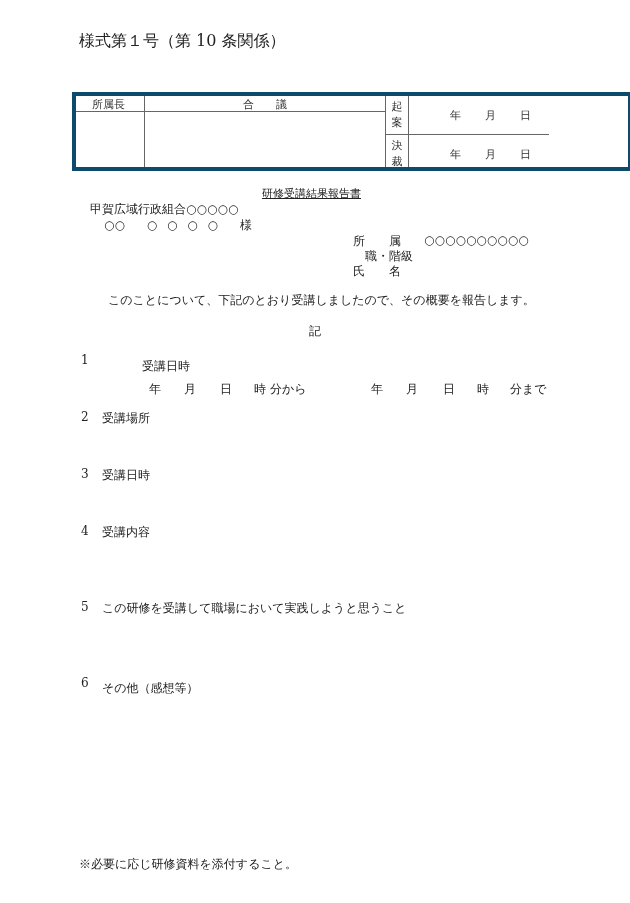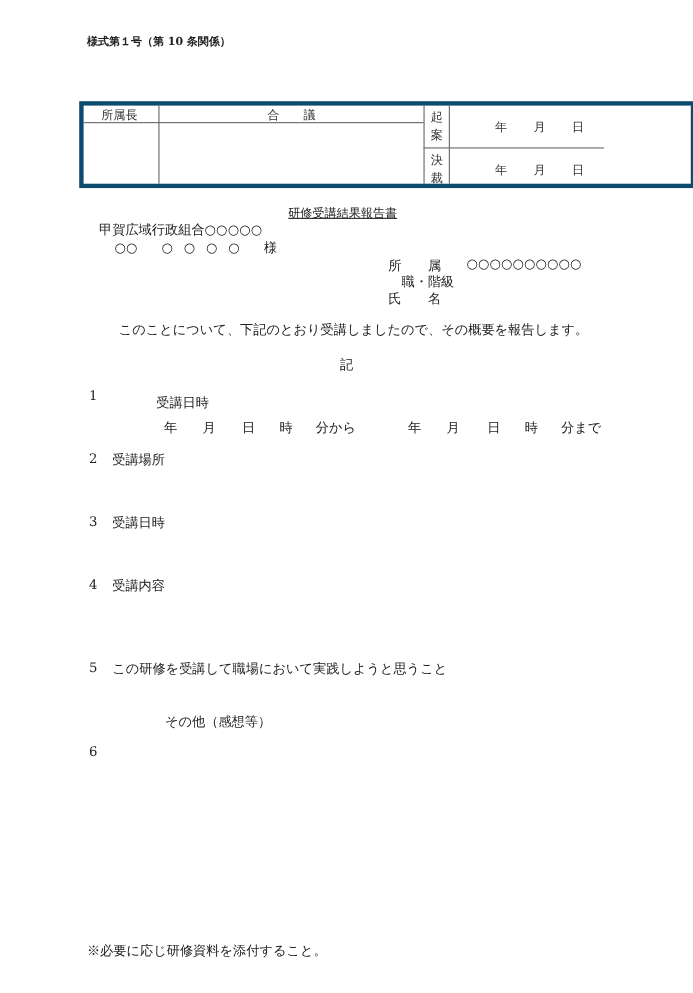--- a/index.html
+++ b/index.html
@@ -25,21 +25,21 @@
   .approval .cell-text { position: absolute; font-size: 11px; color: #333; }
   .vert { font-size: 11px; line-height: 16px; width: 14px; text-align: center; }
 
   .title { font-size: 11px; }
   .label { font-size: 12px; }
   .dates span { display: inline-block; }
 </style>
 </head>
 <body>
 
-<div class="abs" style="left:79px; top:31px; font-size:10px;font-weight:bold;">様式第１号（第 10 条関係）</div>
+<div class="abs" style="left:79px; top:31px; font-size:16px;">様式第１号（第 10 条関係）</div>
 
 <div class="approval">
   <div class="vline" style="left:68px;"></div>
   <div class="vline" style="left:309px;"></div>
   <div class="vline" style="left:332px;"></div>
   <div class="hline" style="left:0; width:309px; top:15px;"></div>
   <div class="hline" style="left:309px; width:164px; top:38px;"></div>
 
   <div class="cell-text" style="left:16px; top:1px;">所属長</div>
   <div class="cell-text" style="left:167px; top:1px;">合　　議</div>
@@ -77,36 +77,36 @@
 <div class="abs label" style="left:309px; top:323px;">記</div>
 
 <div class="abs label" style="left:81px; top:353px;">1</div>
 <div class="abs label" style="left:102px; top:358px;margin-left:40px;">受講日時</div>
 
 <div class="abs label dates" style="top:381px; left:0; width:630px;">
   <span class="abs" style="left:149px;">年</span>
   <span class="abs" style="left:184px;">月</span>
   <span class="abs" style="left:220px;">日</span>
   <span class="abs" style="left:254px;">時</span>
-  <span class="abs" style="left:287px;">分から</span>
+  <span class="abs" style="left:270px;">分から</span>
   <span class="abs" style="left:371px;">年</span>
   <span class="abs" style="left:406px;">月</span>
   <span class="abs" style="left:443px;">日</span>
   <span class="abs" style="left:477px;">時</span>
   <span class="abs" style="left:510px;">分まで</span>
 </div>
 
 <div class="abs label" style="left:81px; top:410px;">2</div>
 <div class="abs label" style="left:102px; top:410px;">受講場所</div>
 
 <div class="abs label" style="left:81px; top:467px;">3</div>
 <div class="abs label" style="left:102px; top:467px;">受講日時</div>
 
 <div class="abs label" style="left:81px; top:524px;">4</div>
 <div class="abs label" style="left:102px; top:524px;">受講内容</div>
 
 <div class="abs label" style="left:81px; top:600px;">5</div>
 <div class="abs label" style="left:102px; top:600px;">この研修を受講して職場において実践しようと思うこと</div>
 
 <div class="abs label" style="left:81px; top:676px;">6</div>
-<div class="abs label" style="left:102px; top:648px;margin-left:48px;">その他（感想等）</div>
+<div class="abs label" style="left:102px; top:680px;">その他（感想等）</div>
 
 <div class="abs label" style="left:79px; top:856px;">※必要に応じ研修資料を添付すること。</div>
 
 </body></html>

